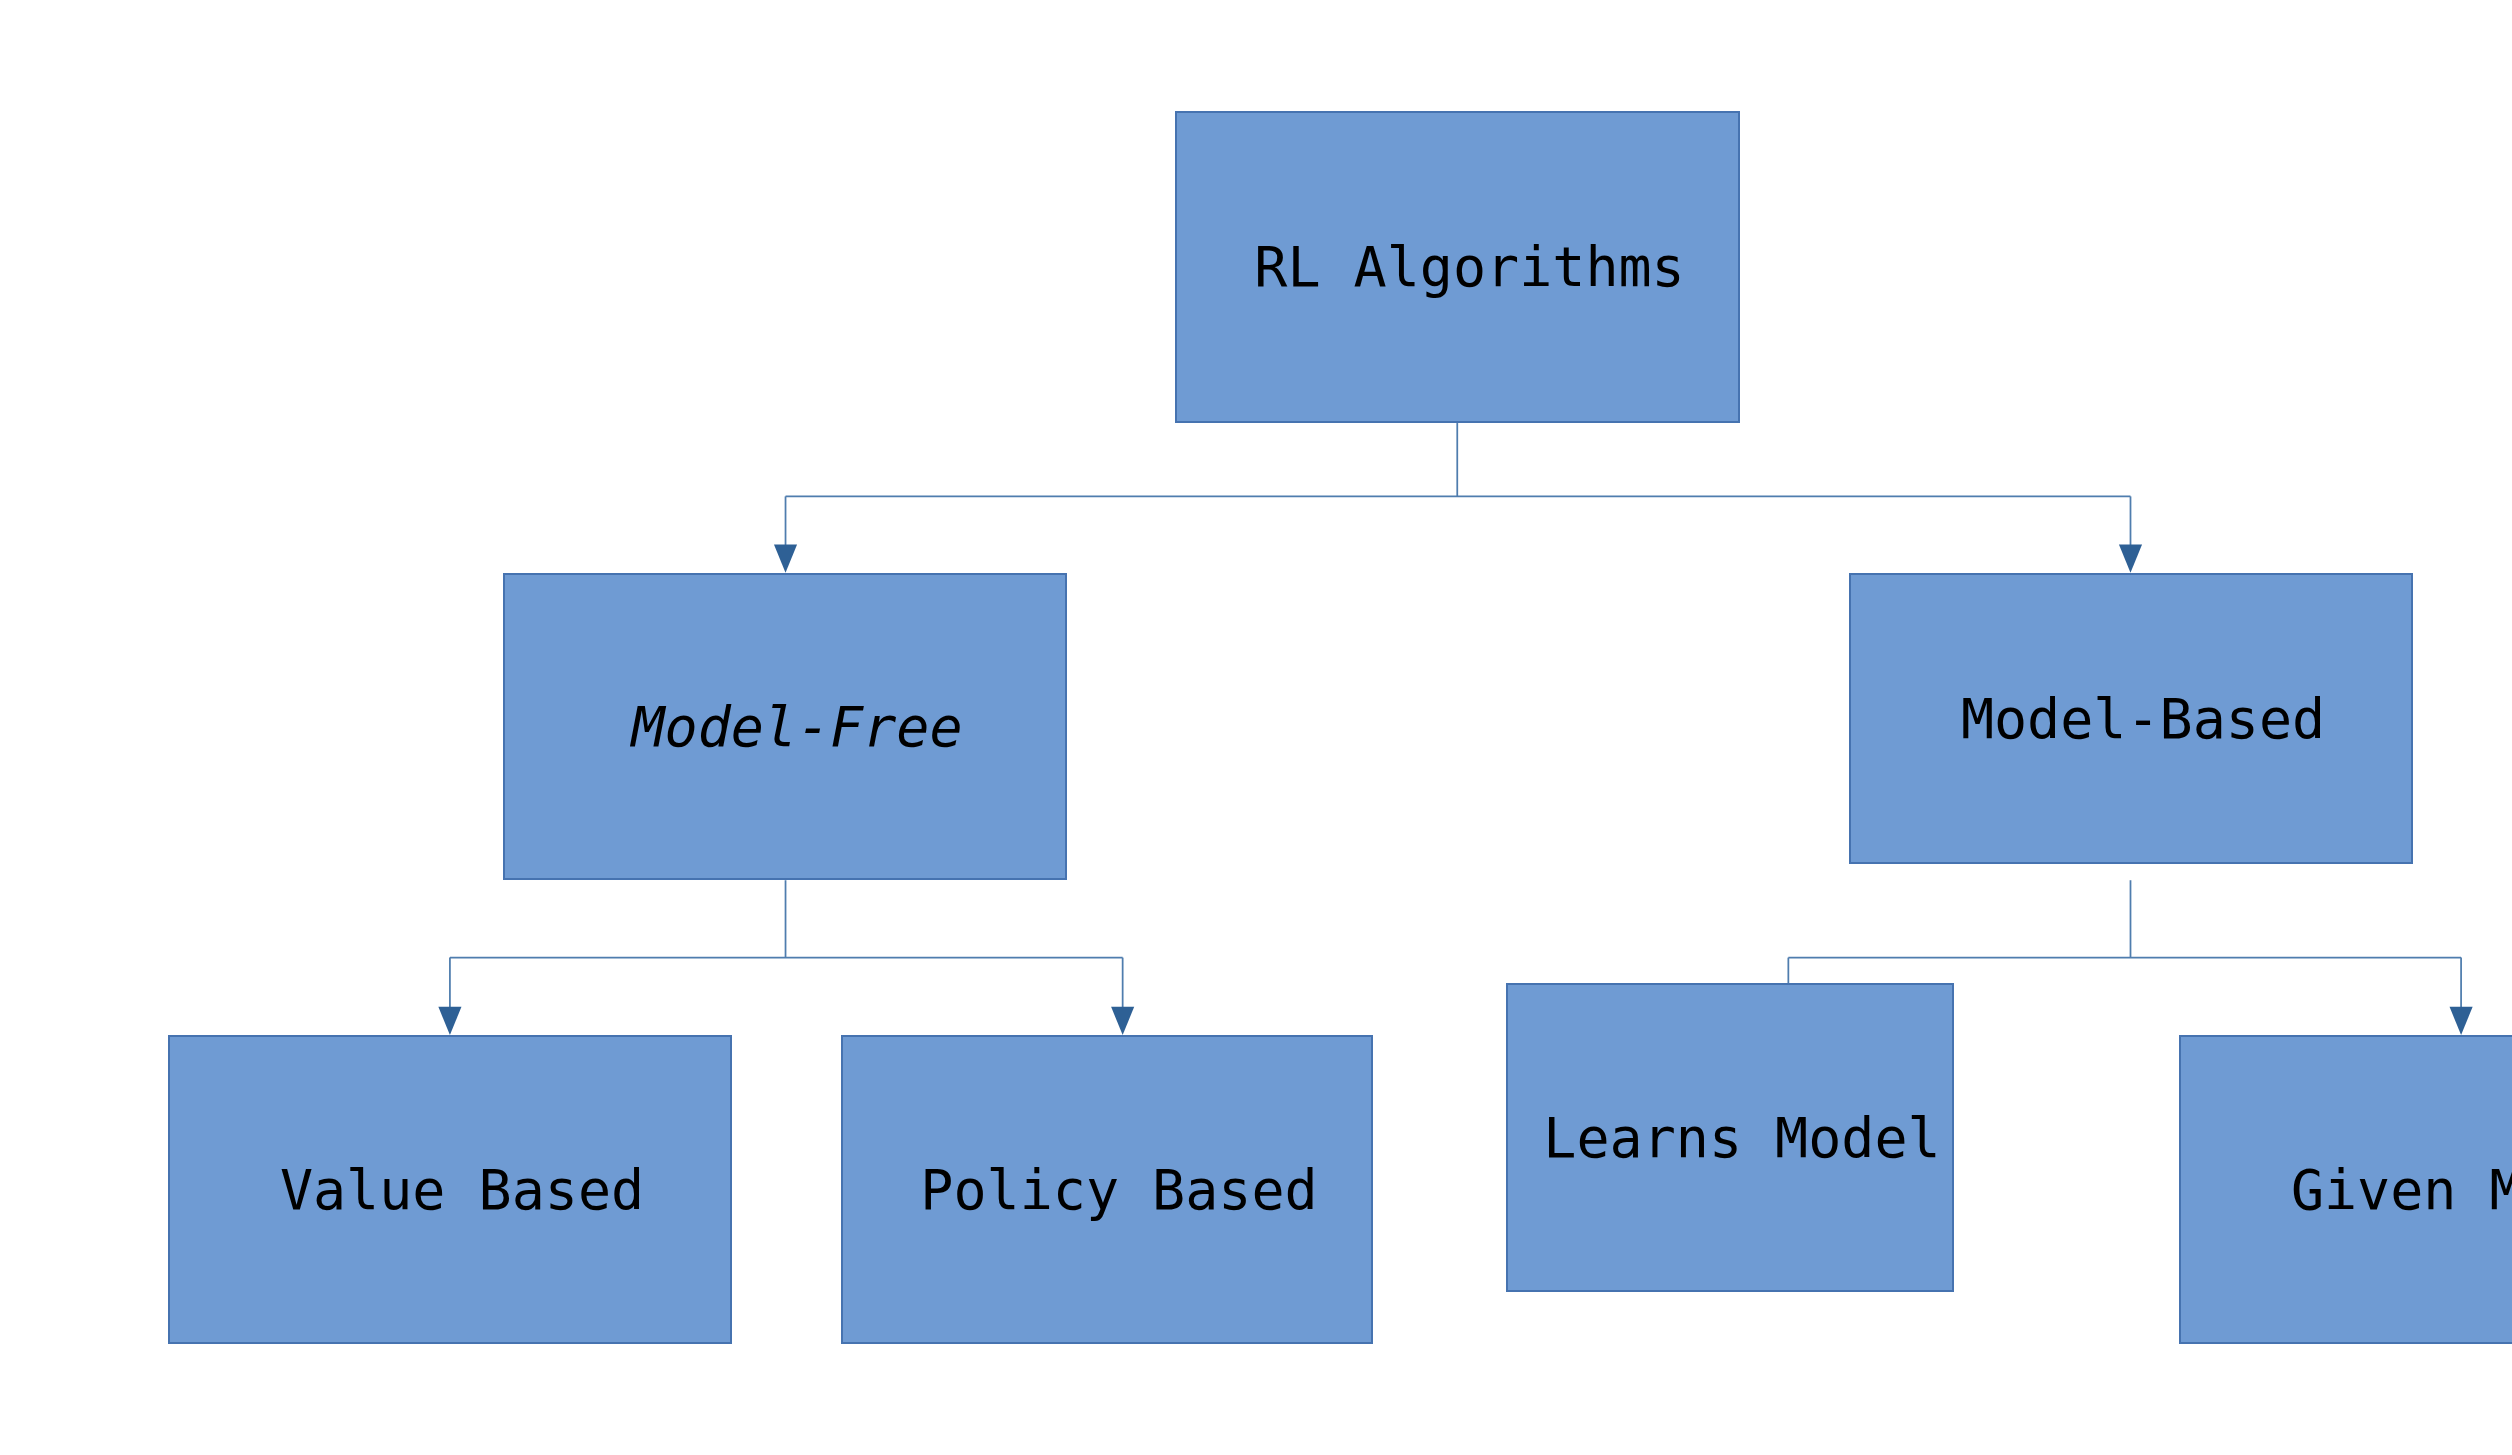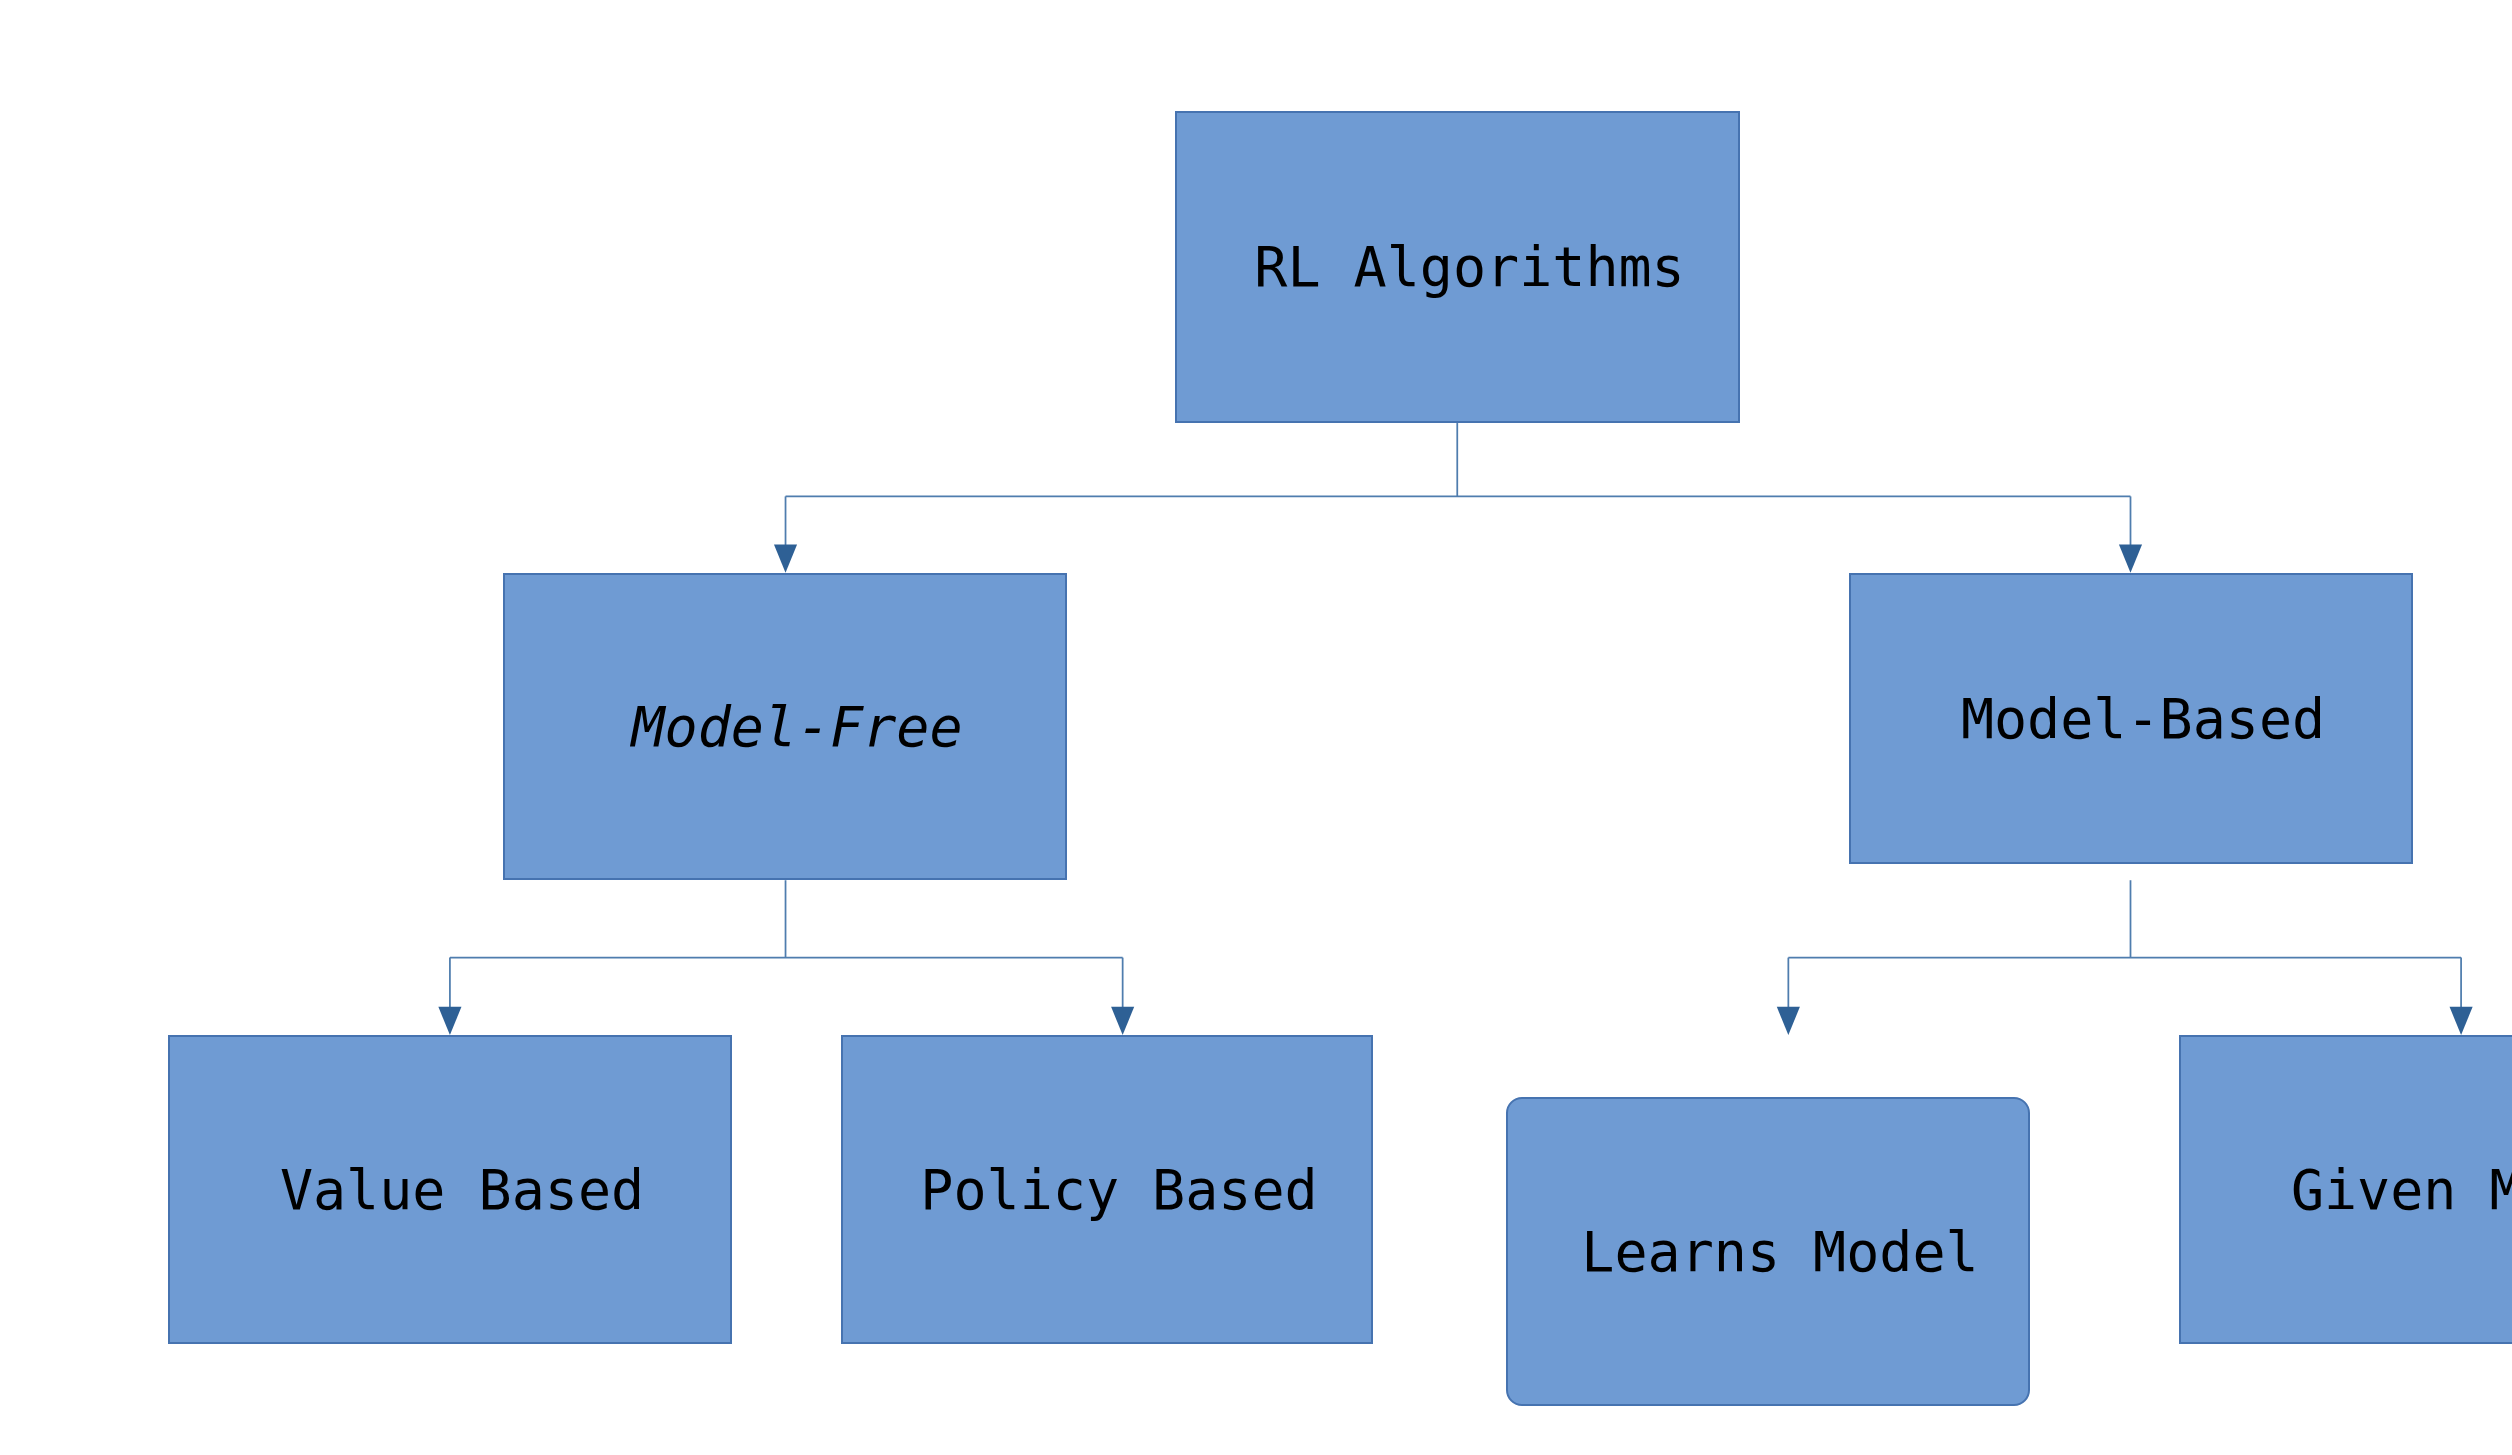--- a/index.html
+++ b/index.html
@@ -47,21 +47,21 @@
     color: var(--text, #000000);
     white-space: nowrap;
     letter-spacing: 0;
   }
   
   #node-root        { left: 1175px; top: 111px;  width: 565px; height: 312px; }
   #node-model-free  { left: 503px; top: 573px; width: 564px; height: 307px; font-style: italic; }
   #node-model-based { left: 1849px; top: 573px; width: 564px; height: 291px; }
   #node-value-based { left: 168px;  top: 1035px; width: 564px; height: 309px; }
   #node-policy-based{ left: 841px; top: 1035px; width: 532px; height: 309px; }
-  #node-learns-model{ left: 1506px; top: 1097px; width: 524px; height: 309px; border-radius: 16px; }
+  #node-learns-model{ left: 1506px; top: 983px; width: 448px; height: 309px; }
   #node-given-model { left: 2179px; top: 1035px; width: 564px; height: 309px; }
 </style>
 </head>
 <body>
 
 <div id="canvas">
 
   <svg id="edges" viewBox="0 0 5793 2896" xmlns="http://www.w3.org/2000/svg">
 
     <g>

